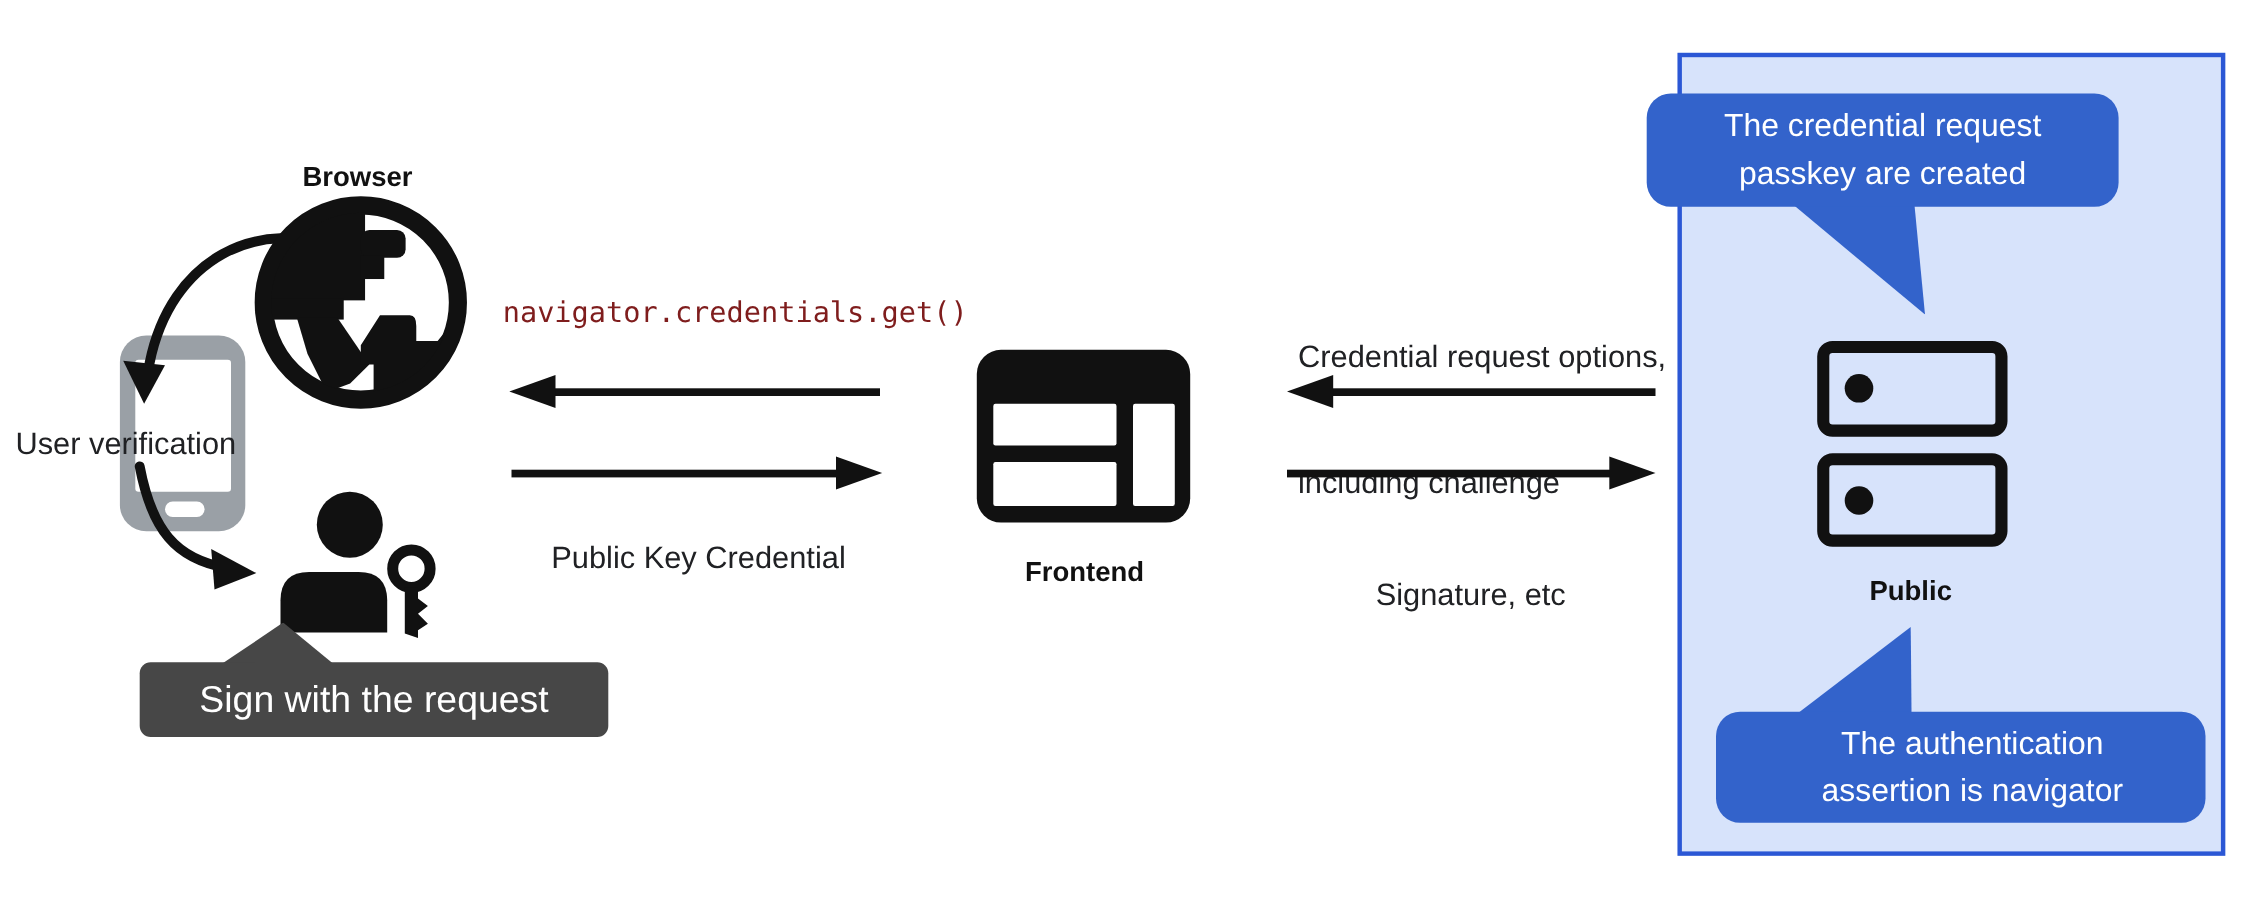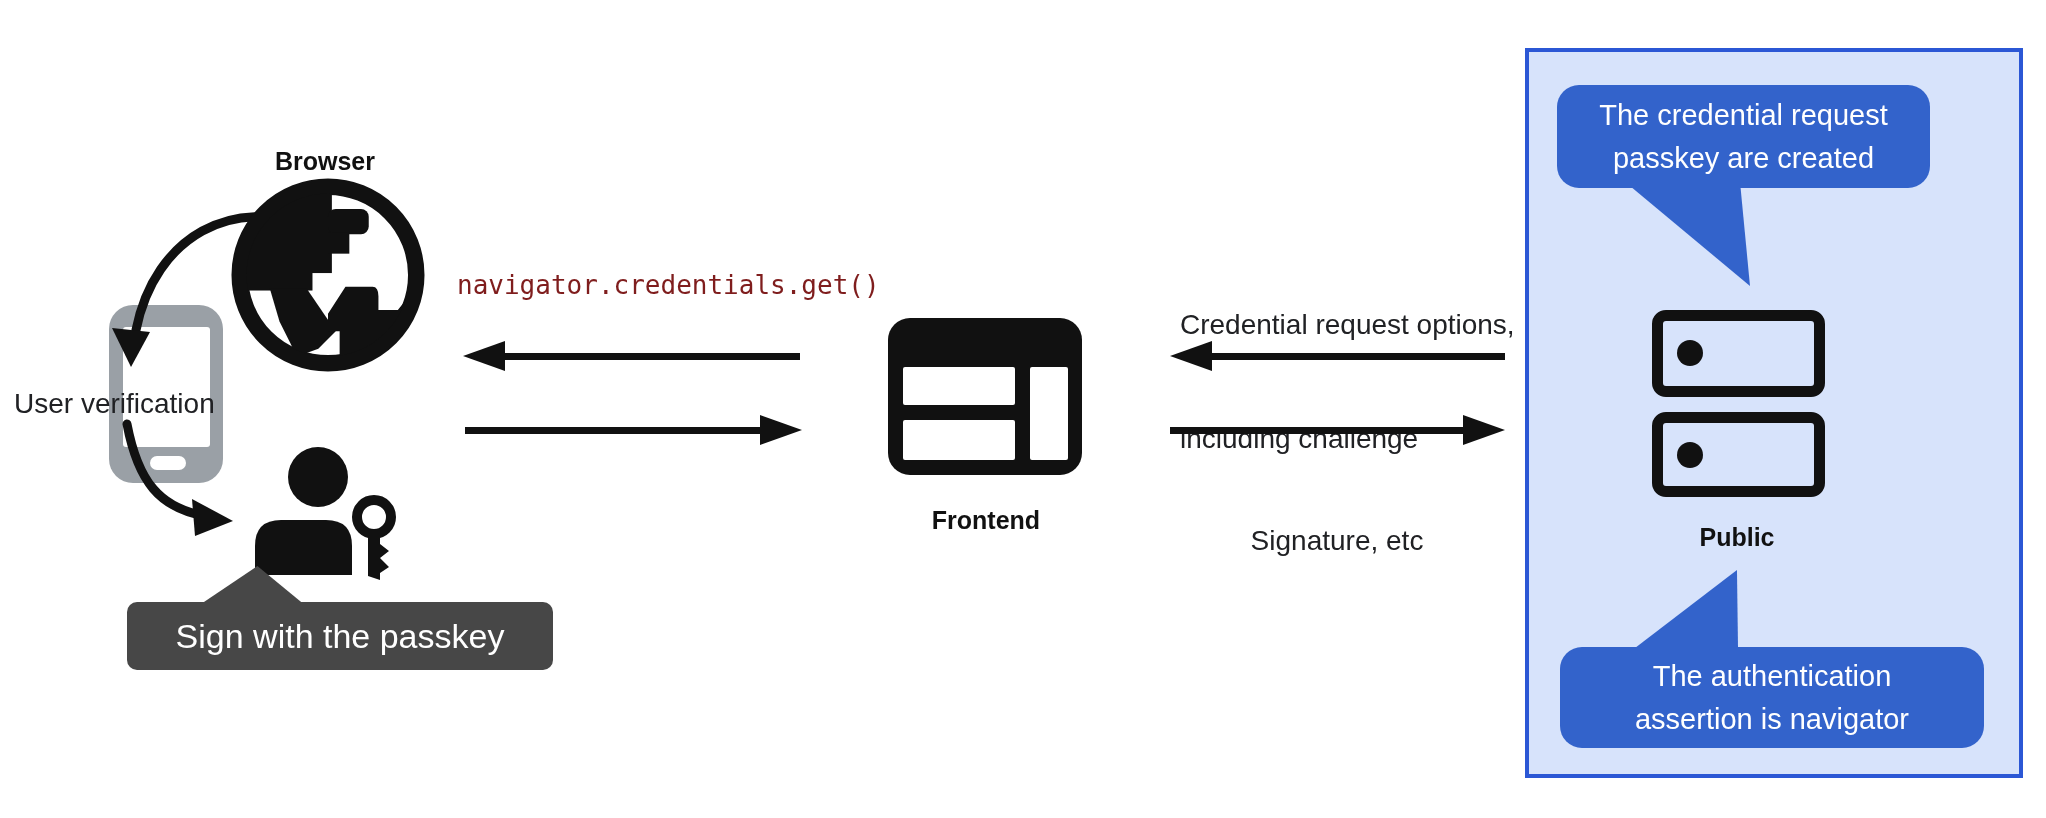--- a/index.html
+++ b/index.html
@@ -26,22 +26,22 @@
   .fe-pane{background:#ffffff;border-radius:2px;}
   
   .tooltip-box{left:127px;top:602px;width:426px;height:68px;background:#474747;border-radius:10px;
     display:flex;align-items:center;justify-content:center;color:#ffffff;font-size:34px;}
   .tooltip-tail{left:198px;top:566px;width:108px;height:40px;background:#474747;
     clip-path:polygon(0% 100%,55% 0%,100% 100%);}
   
   .panel{left:1525px;top:48px;width:498px;height:730px;background:#d7e3fb;border:4px solid #2b57d5;box-sizing:border-box;}
   .bubble{background:#3363cb;border-radius:22px;color:#ffffff;font-size:29px;line-height:43px;
     display:flex;flex-direction:column;align-items:center;justify-content:center;text-align:center;}
-  .bubble-top{left:1557px;top:85px;width:373px;height:103px;}
-  .bubble-bottom{left:1560px;top:647px;width:424px;height:101px;}
+  .bubble-top{left:1497px;top:85px;width:429px;height:103px;}
+  .bubble-bottom{left:1560px;top:647px;width:424px;height:101px;padding-left:21px;}
   .tail-top{left:1630px;top:186px;width:120px;height:100px;background:#3363cb;
     clip-path:polygon(0% 0%,92% 0%,100% 100%);}
   .tail-bottom{left:1635px;top:570px;width:103px;height:78px;background:#3363cb;
     clip-path:polygon(99% 0%,100% 100%,0% 100%);}
   .srv-rect{left:1652px;width:173px;border:11px solid #111;border-radius:14px;box-sizing:border-box;background:transparent;}
   .srv-dot{width:26px;height:26px;border-radius:50%;background:#111;}
   svg{display:block;}
 </style>
 </head>
 <body>
@@ -84,34 +84,35 @@
     <circle cx="78" cy="37" r="30" fill="#111"></circle>
     <path d="M 15 135 L 15 106 Q 15 80 41 80 L 86 80 Q 112 80 112 106 L 112 135 Z" fill="#111"></path>
     <g fill="#111">
       <circle cx="134" cy="77" r="17" fill="none" stroke="#111" stroke-width="10"></circle>
       <path d="M 128 94 L 140 94 L 140 104 L 149 111 L 140 118 L 149 127 L 140 133 L 140 140 L 128 136 Z"></path>
     </g>
   </svg>
 
   <div class="abs tooltip-tail"></div>
   <div class="abs tooltip-box">
-    <span>Sign with the passkey</span>
+    <span>Sign with the request</span>
   </div>
 
   <div class="abs label label-bold center" style="left:225px;top:142px;width:200px;">Browser</div>
   <div class="abs label" style="left:14px;top:385px;">User verification</div>
 
   <div class="abs code" style="left:457px;top:270px;">navigator.credentials.get()</div>
 
   <div class="abs hline" style="left:498px;top:353px;width:302px;"></div>
   <div class="abs head-left" style="left:463px;top:341px;"></div>
 
   <div class="abs hline" style="left:465px;top:427px;width:297px;"></div>
   <div class="abs head-right" style="left:760px;top:415px;"></div>
 
+  <div class="abs label center" style="left:485px;top:488px;width:300px;">Public Key Credential</div>
 
   <div class="abs fe-outer"></div>
   <div class="abs fe-pane" style="left:903px;top:367px;width:112px;height:38px;"></div>
   <div class="abs fe-pane" style="left:903px;top:420px;width:112px;height:40px;"></div>
   <div class="abs fe-pane" style="left:1030px;top:367px;width:38px;height:93px;"></div>
   <div class="abs label label-bold center" style="left:886px;top:501px;width:200px;">Frontend</div>
 
   <div class="abs label" style="left:1180px;top:230px;">
     <div>Credential request options,</div>
     <div>including challenge</div>

